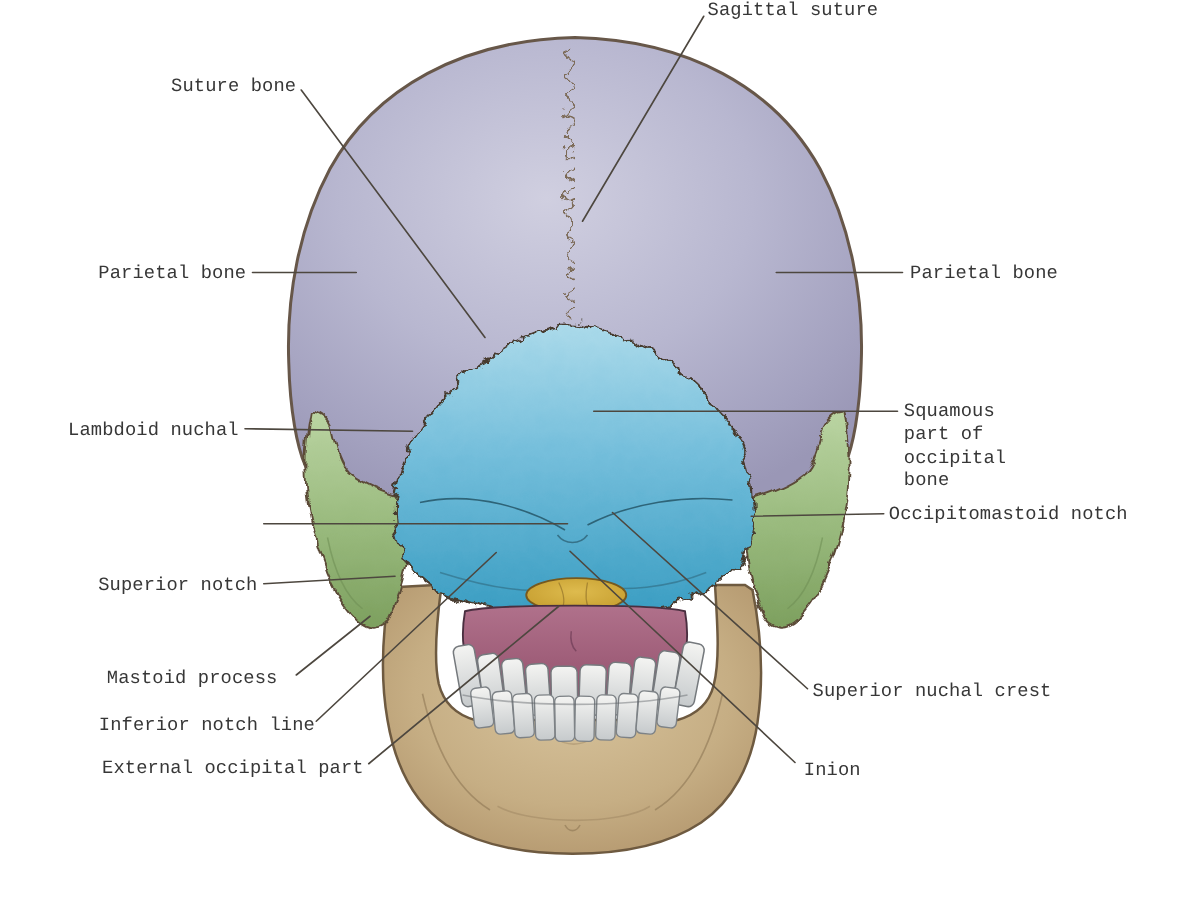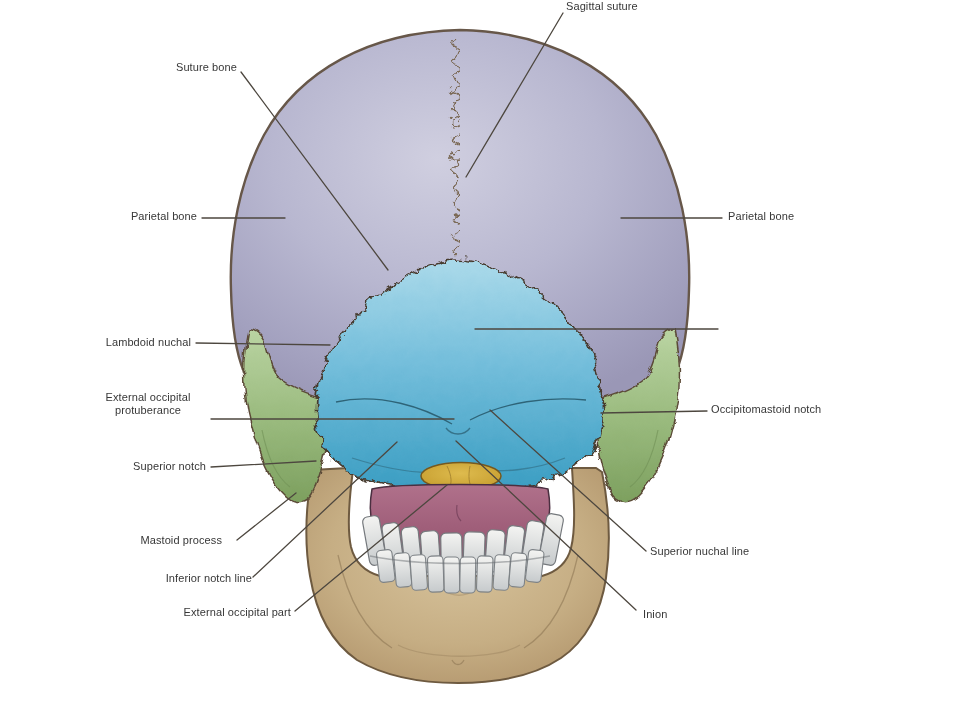--- a/index.html
+++ b/index.html
@@ -1,21 +1,21 @@
 <!DOCTYPE html>
 <html><head>
 <meta charset="utf-8">
 <style>
   html,body{margin:0;padding:0;background:#ffffff;}
   #stage{position:relative;width:960px;height:720px;background:#ffffff;overflow:hidden;
          font-family:"Liberation Sans","DejaVu Sans",sans-serif;}
   #skull-svg{position:absolute;left:0;top:0;}
-  .label{position:absolute;font-size:11px;line-height:1.22;color:#373737;letter-spacing:.1px;white-space:nowrap;}
+  .label{position:absolute;font-size:15px;line-height:1.22;color:#373737;letter-spacing:.1px;white-space:nowrap;font-family:Liberation Mono, monospace;}
   .label.wrap{white-space:normal;}
-  .label.r{text-align:center;}
+  .label.r{text-align:right;}
 </style>
 </head>
 <body>
 
 <div id="stage">
 
   <svg id="skull-svg" width="960" height="720" viewBox="0 0 960 720">
     <defs>
       <radialGradient id="gradDome" cx="45%" cy="35%" r="72%">
         <stop offset="0%" stop-color="#d0cfe0"></stop>
@@ -165,22 +165,22 @@
       <line x1="601" y1="413" x2="707" y2="411"></line>
       <line x1="490" y1="410" x2="646" y2="551"></line>
       <line x1="456" y1="441" x2="636" y2="610"></line>
     </g>
   </svg>
 
   <div class="label" style="left:566px;top:0px">Sagittal suture</div>
   <div class="label r" style="right:723px;top:61px">Suture bone</div>
   <div class="label r" style="right:763px;top:210px">Parietal bone</div>
   <div class="label r" style="right:769px;top:336px">Lambdoid nuchal</div>
-  <div class="label r wrap" style="right:756px;top:391px;width:112px">External occipital protuberance</div>
   <div class="label r" style="right:754px;top:460px">Superior notch</div>
   <div class="label r" style="right:738px;top:534px">Mastoid process</div>
   <div class="label r" style="right:708px;top:572px">Inferior notch line</div>
   <div class="label r" style="right:669px;top:606px">External occipital part</div>
   <div class="label" style="left:728px;top:210px">Parietal bone</div>
+  <div class="label wrap" style="left:723px;top:321px;width:118px">Squamous part of occipital bone</div>
   <div class="label" style="left:711px;top:403px">Occipitomastoid notch</div>
-  <div class="label" style="left:650px;top:545px">Superior nuchal line</div>
+  <div class="label" style="left:650px;top:545px">Superior nuchal crest</div>
   <div class="label" style="left:643px;top:608px">Inion</div>
 </div>
 
 </body></html>

